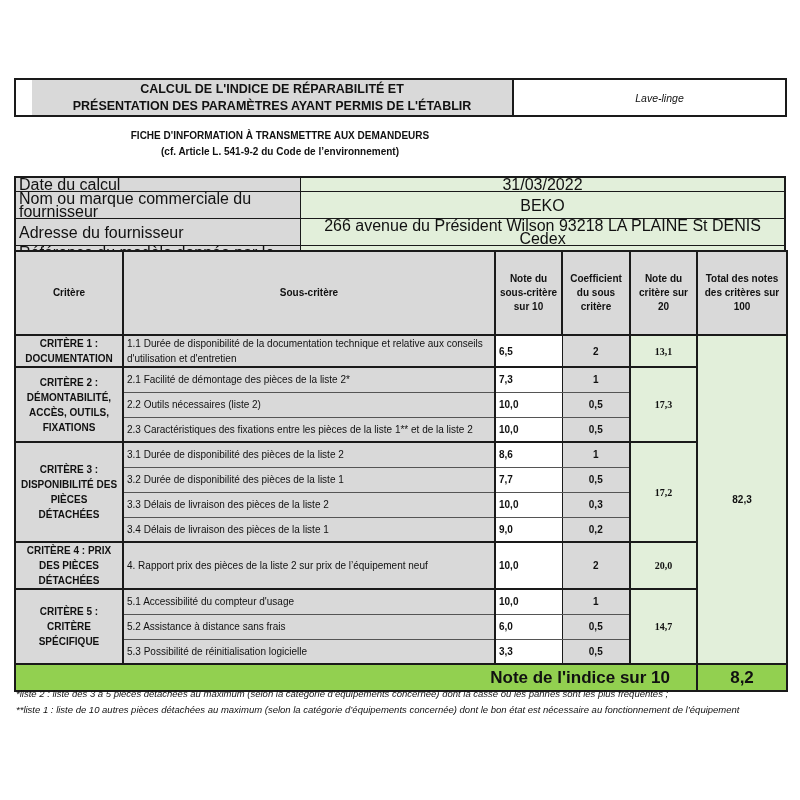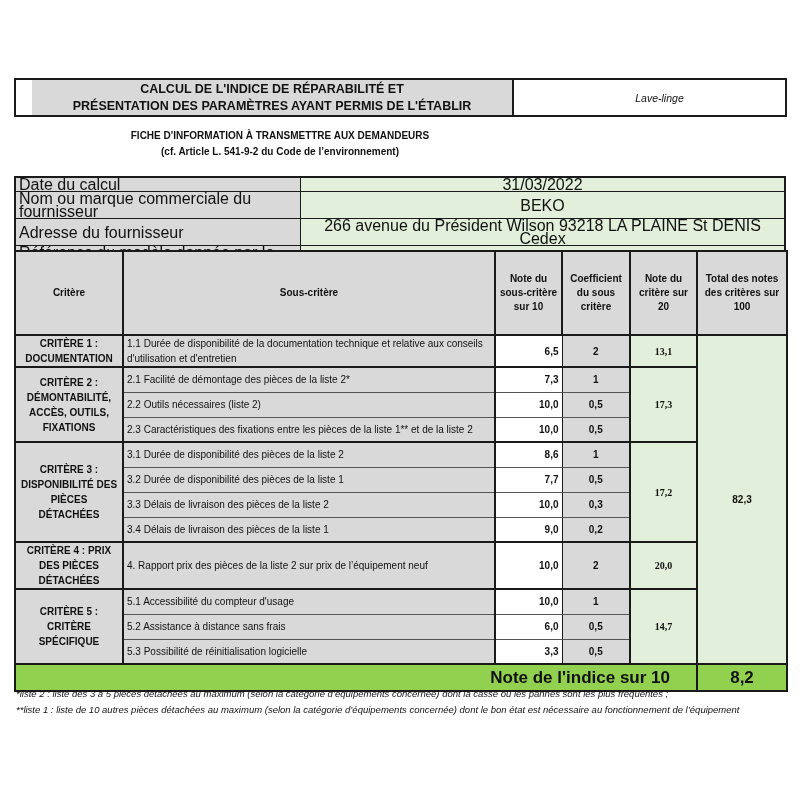--- a/index.html
+++ b/index.html
@@ -17,21 +17,21 @@
   .info td { border:1px solid #1a1a1a; height:13px; padding:0 3px; font-size:16px; line-height:13px; }
   .info td.lbl { background:#d9d9d9; width:278px; }
   .info td.val { background:#e2efda; text-align:center; }
 
   
   .main { position:absolute; left:14px; top:250px; width:772px; border-collapse:collapse; border:2px solid #1a1a1a; table-layout:fixed; }
   .main td, .main th { border:1px solid #1a1a1a; font-size:10px; padding:0 3px; box-sizing:border-box; }
   .main th { background:#d9d9d9; font-weight:bold; height:84px; line-height:14px; border:2px solid #1a1a1a;margin-left:12px; }
   .main td.crit { background:#d9d9d9; text-align:center; font-weight:bold; line-height:15px; border:2px solid #1a1a1a; }
   .main td.sub { background:#d9d9d9; text-align:left; line-height:15px; border-left:2px solid #1a1a1a; border-right:2px solid #1a1a1a; border-bottom:1px solid #555; }
-  .main td.note { background:#ffffff; text-align:right; font-weight:bold; border-bottom:1px solid #555;margin-top:44px; }
+  .main td.note { background:#ffffff; text-align:left; font-weight:bold; border-bottom:1px solid #555;margin-top:44px; }
   .main td.coef { background:#d9d9d9; text-align:center; font-weight:bold; border-bottom:1px solid #555; border-right:2px solid #1a1a1a; }
   .main td.cnote { background:#e2efda; text-align:center; font-weight:bold; border:2px solid #1a1a1a;font-family:Liberation Serif, serif; }
   .main td.total { background:#e2efda; text-align:center; font-weight:bold; border:2px solid #1a1a1a; }
   .main tr.r { height:25px; }
   .main tr.r2 { height:32px; }
   .main tr.grp-end td.sub, .main tr.grp-end td.note, .main tr.grp-end td.coef { border-bottom:2px solid #1a1a1a; }
   .main tr.final td { background:#92d050; border:2px solid #1a1a1a; height:27px; font-weight:bold; }
   .main tr.final td.label { text-align:right; padding-right:26px; font-size:17px; }
   .main tr.final td.value { text-align:center; font-size:17px; }
 

